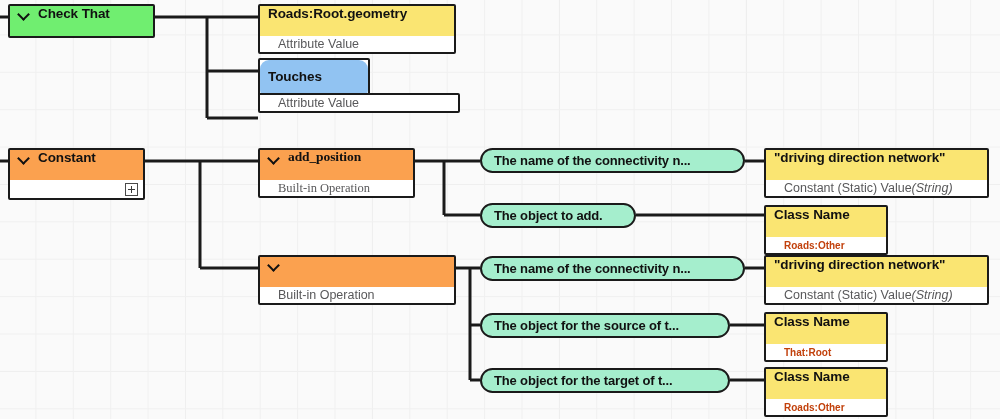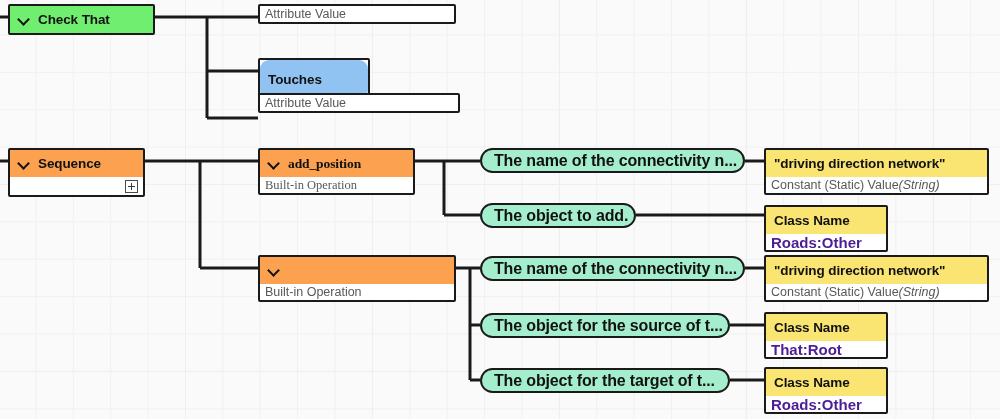--- a/index.html
+++ b/index.html
@@ -28,42 +28,42 @@
 
   
   .node{
     position:absolute;
     border:2px solid #1a1a1a;
     box-sizing:border-box;
     background:#ffffff;
     border-radius:2px;
   }
   .node .hdr{
-    display:flex;align-items:center;
+    display:flex;align-items:flex-end;
     height:27px;
-    padding:4px 8px;
+    padding:15px 8px;
     font-size:13.5px;
     font-weight:bold;
     color:#111111;
     letter-spacing:-0.1px;
     white-space:nowrap;
     overflow:hidden;
     box-sizing:border-box;
   }
   .node .sub{
     display:flex;align-items:center;
     height:16px;
-    padding:0 5px;
+    padding:0 18px;
     font-size:12.5px;
     color:#58585a;
     background:#ffffff;
     white-space:nowrap;
     box-sizing:border-box;
   }
-  .node .sub.dark{color:#4c1d95;font-weight:bold;font-size:15px;}
+  .node .sub.dark{color:#c2410c;font-weight:bold;font-size:10px;}
   .node .sub .ital{font-style:italic;}
 
   .chev{
     display:inline-block;
     width:12px;height:12px;
     margin-right:8px;
     flex:0 0 auto;
     position:relative;
   }
   .chev::after{
@@ -109,21 +109,21 @@
   
   .pill{
     position:absolute;
     height:25px;
     border:2px solid #1a1a1a;
     border-radius:14px;
     background:#a5eecd;
     display:flex;align-items:center;
     padding:0 12px;
     box-sizing:border-box;
-    font-size:16px;
+    font-size:13px;
     font-weight:bold;
     color:#111;
     white-space:nowrap;
     overflow:hidden;
     letter-spacing:-0.15px;
   }
 </style>
 </head>
 <body>
 
@@ -167,37 +167,40 @@
   </svg>
 
   <div class="node" style="left:8px;top:4px;width:147px;">
     <div class="hdr green">
       <span class="chev"></span>
       <span>Check That</span>
     </div>
   </div>
 
   <div class="node" style="left:258px;top:4px;width:198px;">
+    <div class="hdr yellow">
+      <span>Roads:Root.geometry</span>
+    </div>
     <div class="sub">Attribute Value</div>
   </div>
 
   <div class="node single" style="left:258px;top:58px;width:112px;">
     <div class="hdr blue">
       <span>Touches</span>
     </div>
   </div>
 
   <div class="node" style="left:258px;top:93px;width:202px;">
     <div class="sub">Attribute Value</div>
   </div>
 
   <div class="node" style="left:8px;top:148px;width:137px;">
     <div class="hdr orange">
       <span class="chev"></span>
-      <span>Sequence</span>
+      <span>Constant</span>
     </div>
     <div class="seqbody">
       <span class="plusbox"></span>
     </div>
   </div>
 
   <div class="node" style="left:258px;top:148px;width:157px;font-family:Liberation Serif, serif;">
     <div class="hdr orange">
       <span class="chev"></span>
       <span>add_position</span>

